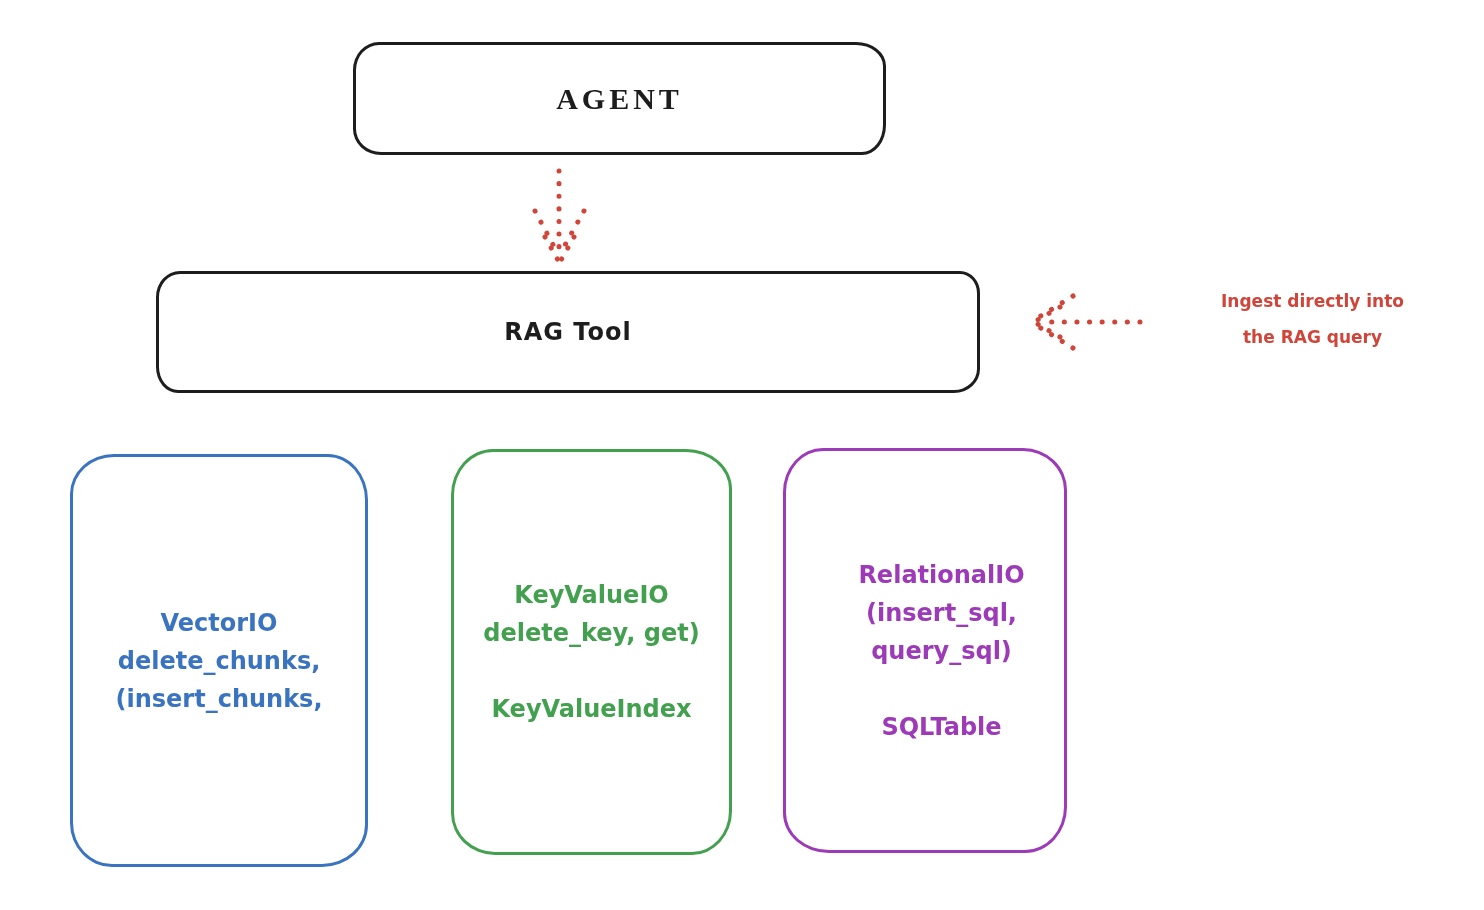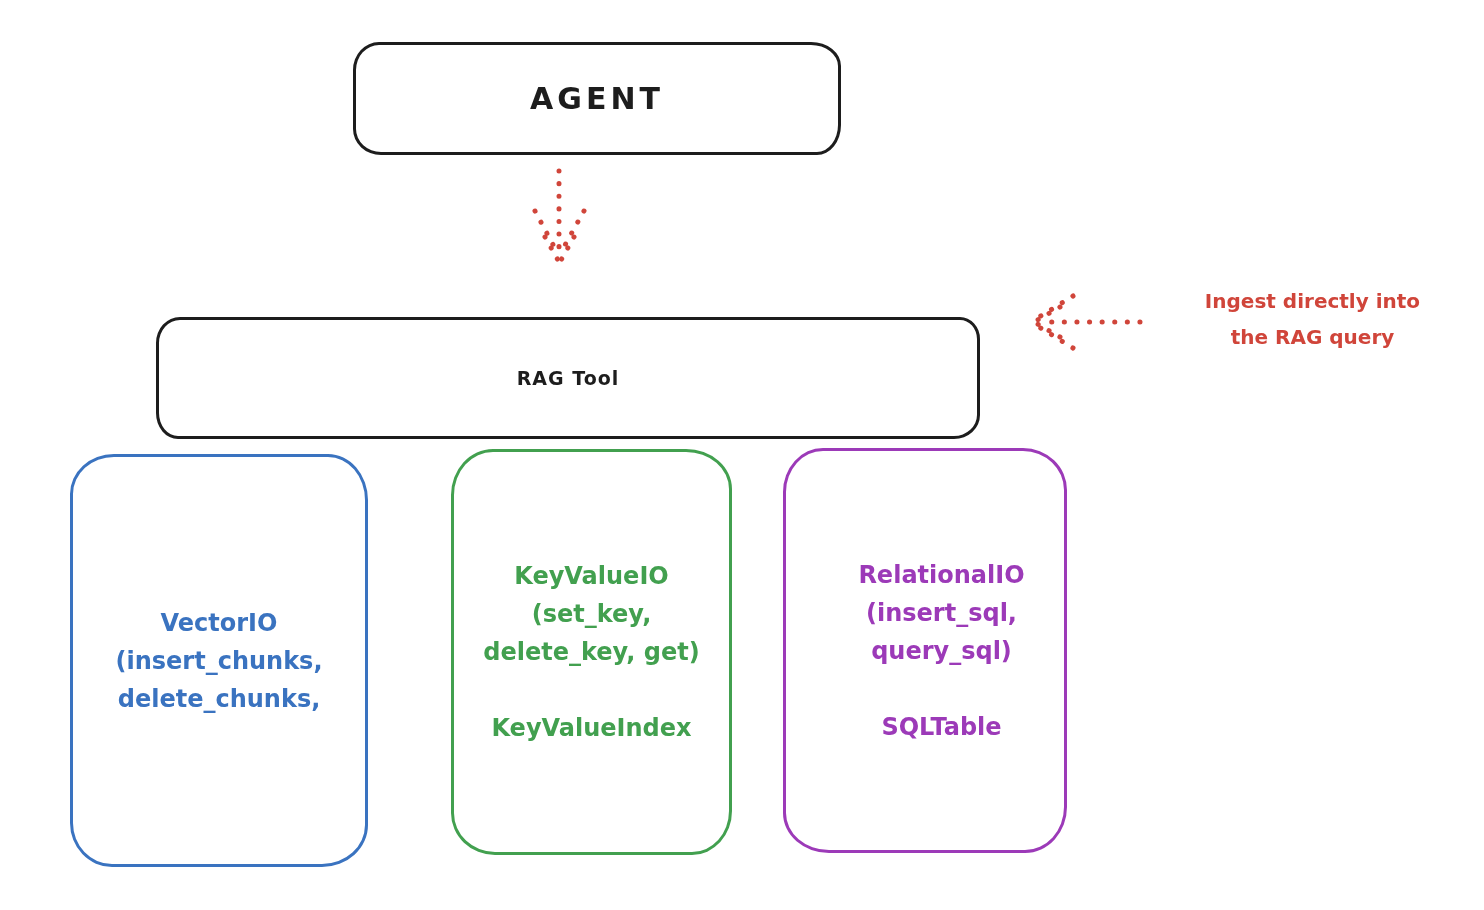--- a/index.html
+++ b/index.html
@@ -35,40 +35,40 @@
     align-items: center;
     justify-content: center;
     border: 3.5px solid var(--ink, #1d1d1d);
     color: var(--ink, #1d1d1d);
     background: #ffffff;
     box-sizing: border-box;
     font-weight: 700;
   }
   .node-agent {
     left: 353px; top: 42px;
-    width: 488px; height: 113px;
+    width: 533px; height: 113px;
     border-radius: 26px 30px 24px 28px / 28px 24px 30px 26px;
     font-size: 30px;
     letter-spacing: 4px;
+    font-family: Liberation Serif, serif;
   }
   .node-rag {
     left: 156px; top: 271px;
     width: 824px; height: 122px;
     border-radius: 24px 20px 26px 22px / 26px 22px 24px 26px;
-    font-size: 19px;
+    font-size: 24px;
     letter-spacing: 1px;
-    margin-top: 46px;
   }
   .annotation {
     position: absolute;
     left: 1140px; top: 283px;
     width: 345px;
     text-align: center;
     color: var(--red, #d0453a);
-    font-size: 20px;
+    font-size: 17px;
     font-weight: 700;
     line-height: 36px;
   }
   .backend {
     position: absolute;
     display: flex;
     flex-direction: column;
     align-items: center;
     justify-content: center;
     gap: 38px;
@@ -129,29 +129,28 @@
   </div>
 
   <div class="annotation">
     <div>Ingest directly into</div>
     <div>the RAG query</div>
   </div>
 
   <div class="backend backend-vector" style="--c: #3a73c0;">
     <div>
       <div>VectorIO</div>
+      <div>delete_chunks,</div>
       <div>(insert_chunks,</div>
-      <div>delete_chunks,</div>
     </div>
   </div>
 
   <div class="backend backend-keyvalue" style="--c: #42a04f;">
     <div>
       <div>KeyValueIO</div>
-      <div>(set_key,</div>
       <div>delete_key, get)</div>
     </div>
     <div>KeyValueIndex</div>
   </div>
 
   <div class="backend backend-relational" style="--c: #9c3ab8;">
     <div>
       <div>RelationalIO</div>
       <div>(insert_sql,</div>
       <div>query_sql)</div>

